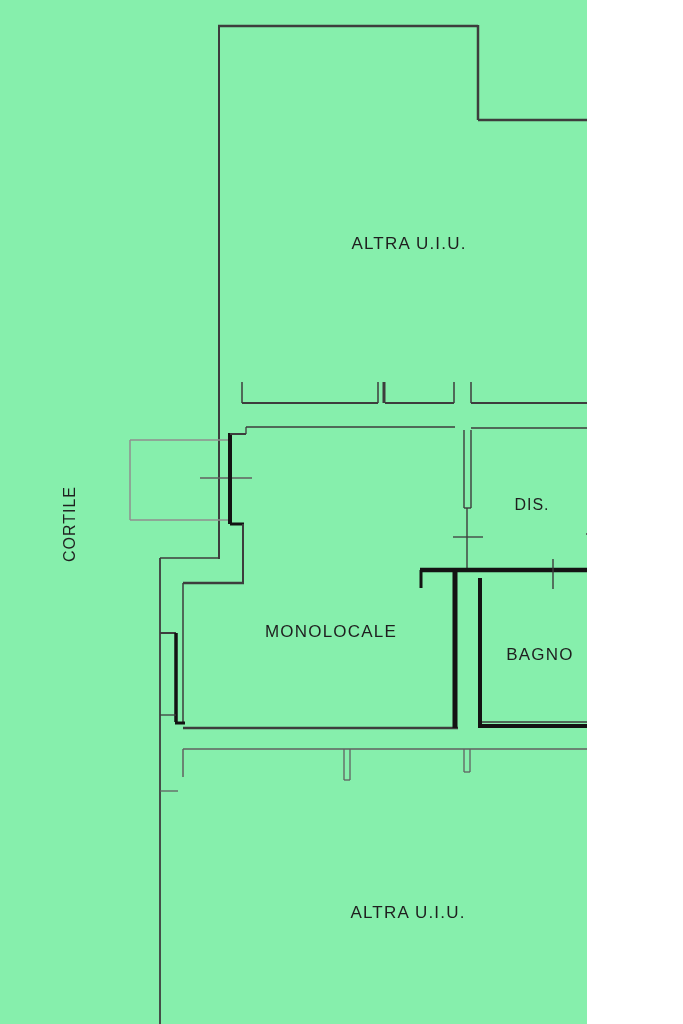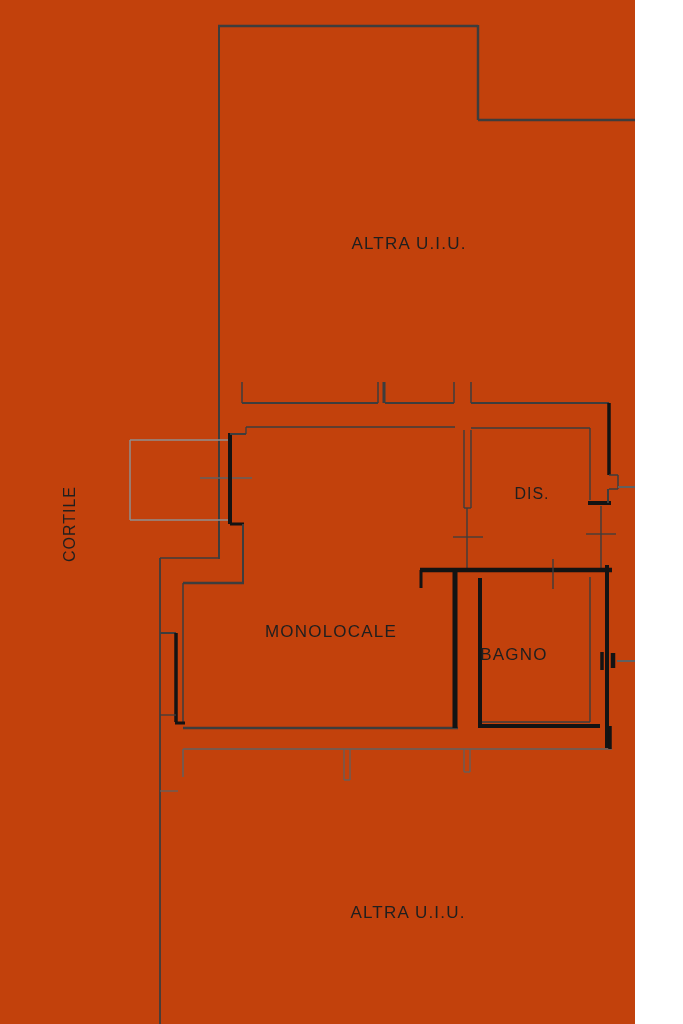--- a/index.html
+++ b/index.html
@@ -1,22 +1,21 @@
 <!DOCTYPE html>
 <html><head>
 <meta charset="utf-8">
 <style>
   html,body{margin:0;padding:0;background:#ffffff;}
   #stage{
     position:relative;
     width:587px;height:1024px;
-    background:#c2410c;
+    background:#86efac;
     overflow:hidden;
     font-family:"Liberation Sans", sans-serif;
-    padding-left:48px;
   }
   #walls-svg{position:absolute;left:0;top:0;width:683px;height:1024px;}
   .lbl{
     position:absolute;
     transform:translate(-50%,-50%);
     color:#1f1f1f;
     font-size:17px;
     letter-spacing:1.2px;
     white-space:nowrap;
     font-family:"Liberation Sans", sans-serif;
@@ -104,17 +103,17 @@
       <line x1="647" y1="645" x2="647" y2="677" stroke="#3d3d3d" stroke-width="1.4" stroke-linecap="butt"></line>
       <line x1="677" y1="650" x2="677" y2="878" stroke="#606060" stroke-width="1.5" stroke-linecap="butt"></line>
       <line x1="677" y1="650" x2="683" y2="650" stroke="#606060" stroke-width="1.5" stroke-linecap="butt"></line>
       <line x1="677" y1="878" x2="683" y2="878" stroke="#3d3d3d" stroke-width="2" stroke-linecap="butt"></line>
       <line x1="610" y1="726" x2="610" y2="749" stroke="#131313" stroke-width="3.5" stroke-linecap="butt"></line>
     </svg>
 
   <div class="lbl" style="left:409px;top:244px">ALTRA U.I.U.</div>
   <div class="lbl small rot" style="left:70px;top:524px">CORTILE</div>
   <div class="lbl" style="left:331px;top:632px">MONOLOCALE</div>
-  <div class="lbl small" style="left:532px;top:494px">DIS.</div>
-  <div class="lbl" style="left:514px;top:655px">BAGNO</div>
+  <div class="lbl small" style="left:532px;top:505px">DIS.</div>
+  <div class="lbl" style="left:540px;top:655px">BAGNO</div>
   <div class="lbl" style="left:408px;top:913px">ALTRA U.I.U.</div>
 
 </div>
 
 </body></html>

